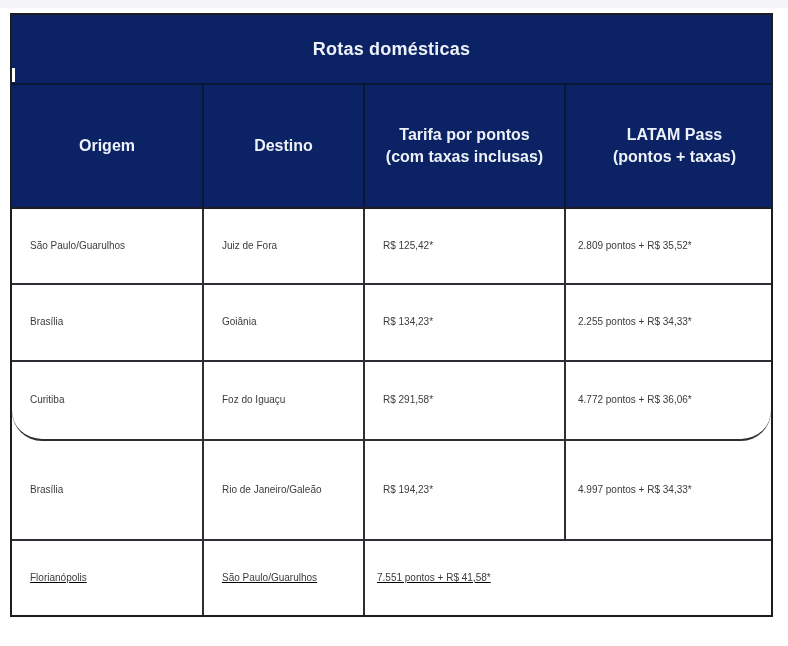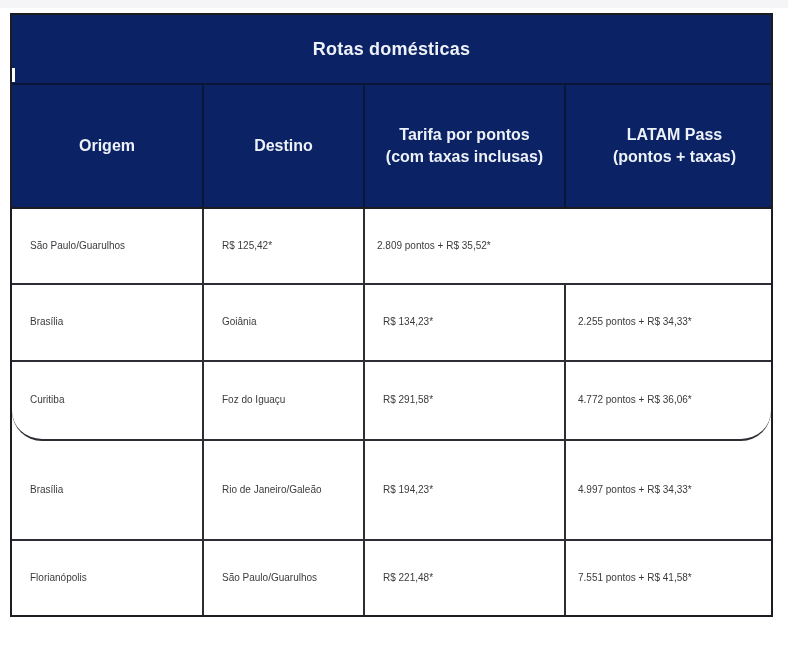--- a/index.html
+++ b/index.html
@@ -75,21 +75,21 @@
   .header-cell:last-child { border-right: none; padding-left: 12px; }
   .data-row {
     border-bottom: 2px solid #2c2e33;
     background: #ffffff;
   }
   .data-row:last-child { border-bottom: none; }
   .row-h1 { height: 76px; }
   .row-h2 { height: 77px; }
   .row-h3 { height: 79px; border-radius: 30px; }
   .row-h4 { height: 100px; }
-  .row-h5 { height: 74px; }
+  .row-h5 { height: 74px; text-decoration: underline; }
   .data-cell {
     color: #3b3b3f;
     font-size: 10px;
     display: flex;
     align-items: center;
     padding-left: 18px;
     padding-right: 8px;
     border-right: 2px solid #2c2e33;
     line-height: 1.45;
     box-sizing: border-box;
@@ -115,20 +115,21 @@
     <div class="header-cell">Origem</div>
     <div class="header-cell">Destino</div>
     <div class="header-cell">Tarifa por pontos
 (com taxas inclusas)</div>
     <div class="header-cell">LATAM Pass
 (pontos + taxas)</div>
   </div>
 
   <div class="grid-row data-row row-h1">
     <div class="data-cell">São Paulo/Guarulhos</div>
+    <div class="data-cell">Juiz de Fora</div>
     <div class="data-cell">R$ 125,42*</div>
     <div class="data-cell">2.809 pontos + R$ 35,52*</div>
   </div>
 
   <div class="grid-row data-row row-h2">
     <div class="data-cell">Brasília</div>
     <div class="data-cell">Goiânia</div>
     <div class="data-cell">R$ 134,23*</div>
     <div class="data-cell">2.255 pontos + R$ 34,33*</div>
   </div>
@@ -143,17 +144,16 @@
   <div class="grid-row data-row row-h4">
     <div class="data-cell">Brasília</div>
     <div class="data-cell">Rio de Janeiro/Galeão</div>
     <div class="data-cell">R$ 194,23*</div>
     <div class="data-cell">4.997 pontos + R$ 34,33*</div>
   </div>
 
   <div class="grid-row data-row row-h5">
     <div class="data-cell">Florianópolis</div>
     <div class="data-cell">São Paulo/Guarulhos</div>
-    <div class="data-cell">R$ 221,48*</div>
     <div class="data-cell">7.551 pontos + R$ 41,58*</div>
   </div>
 
 </div>
 
 </body></html>

